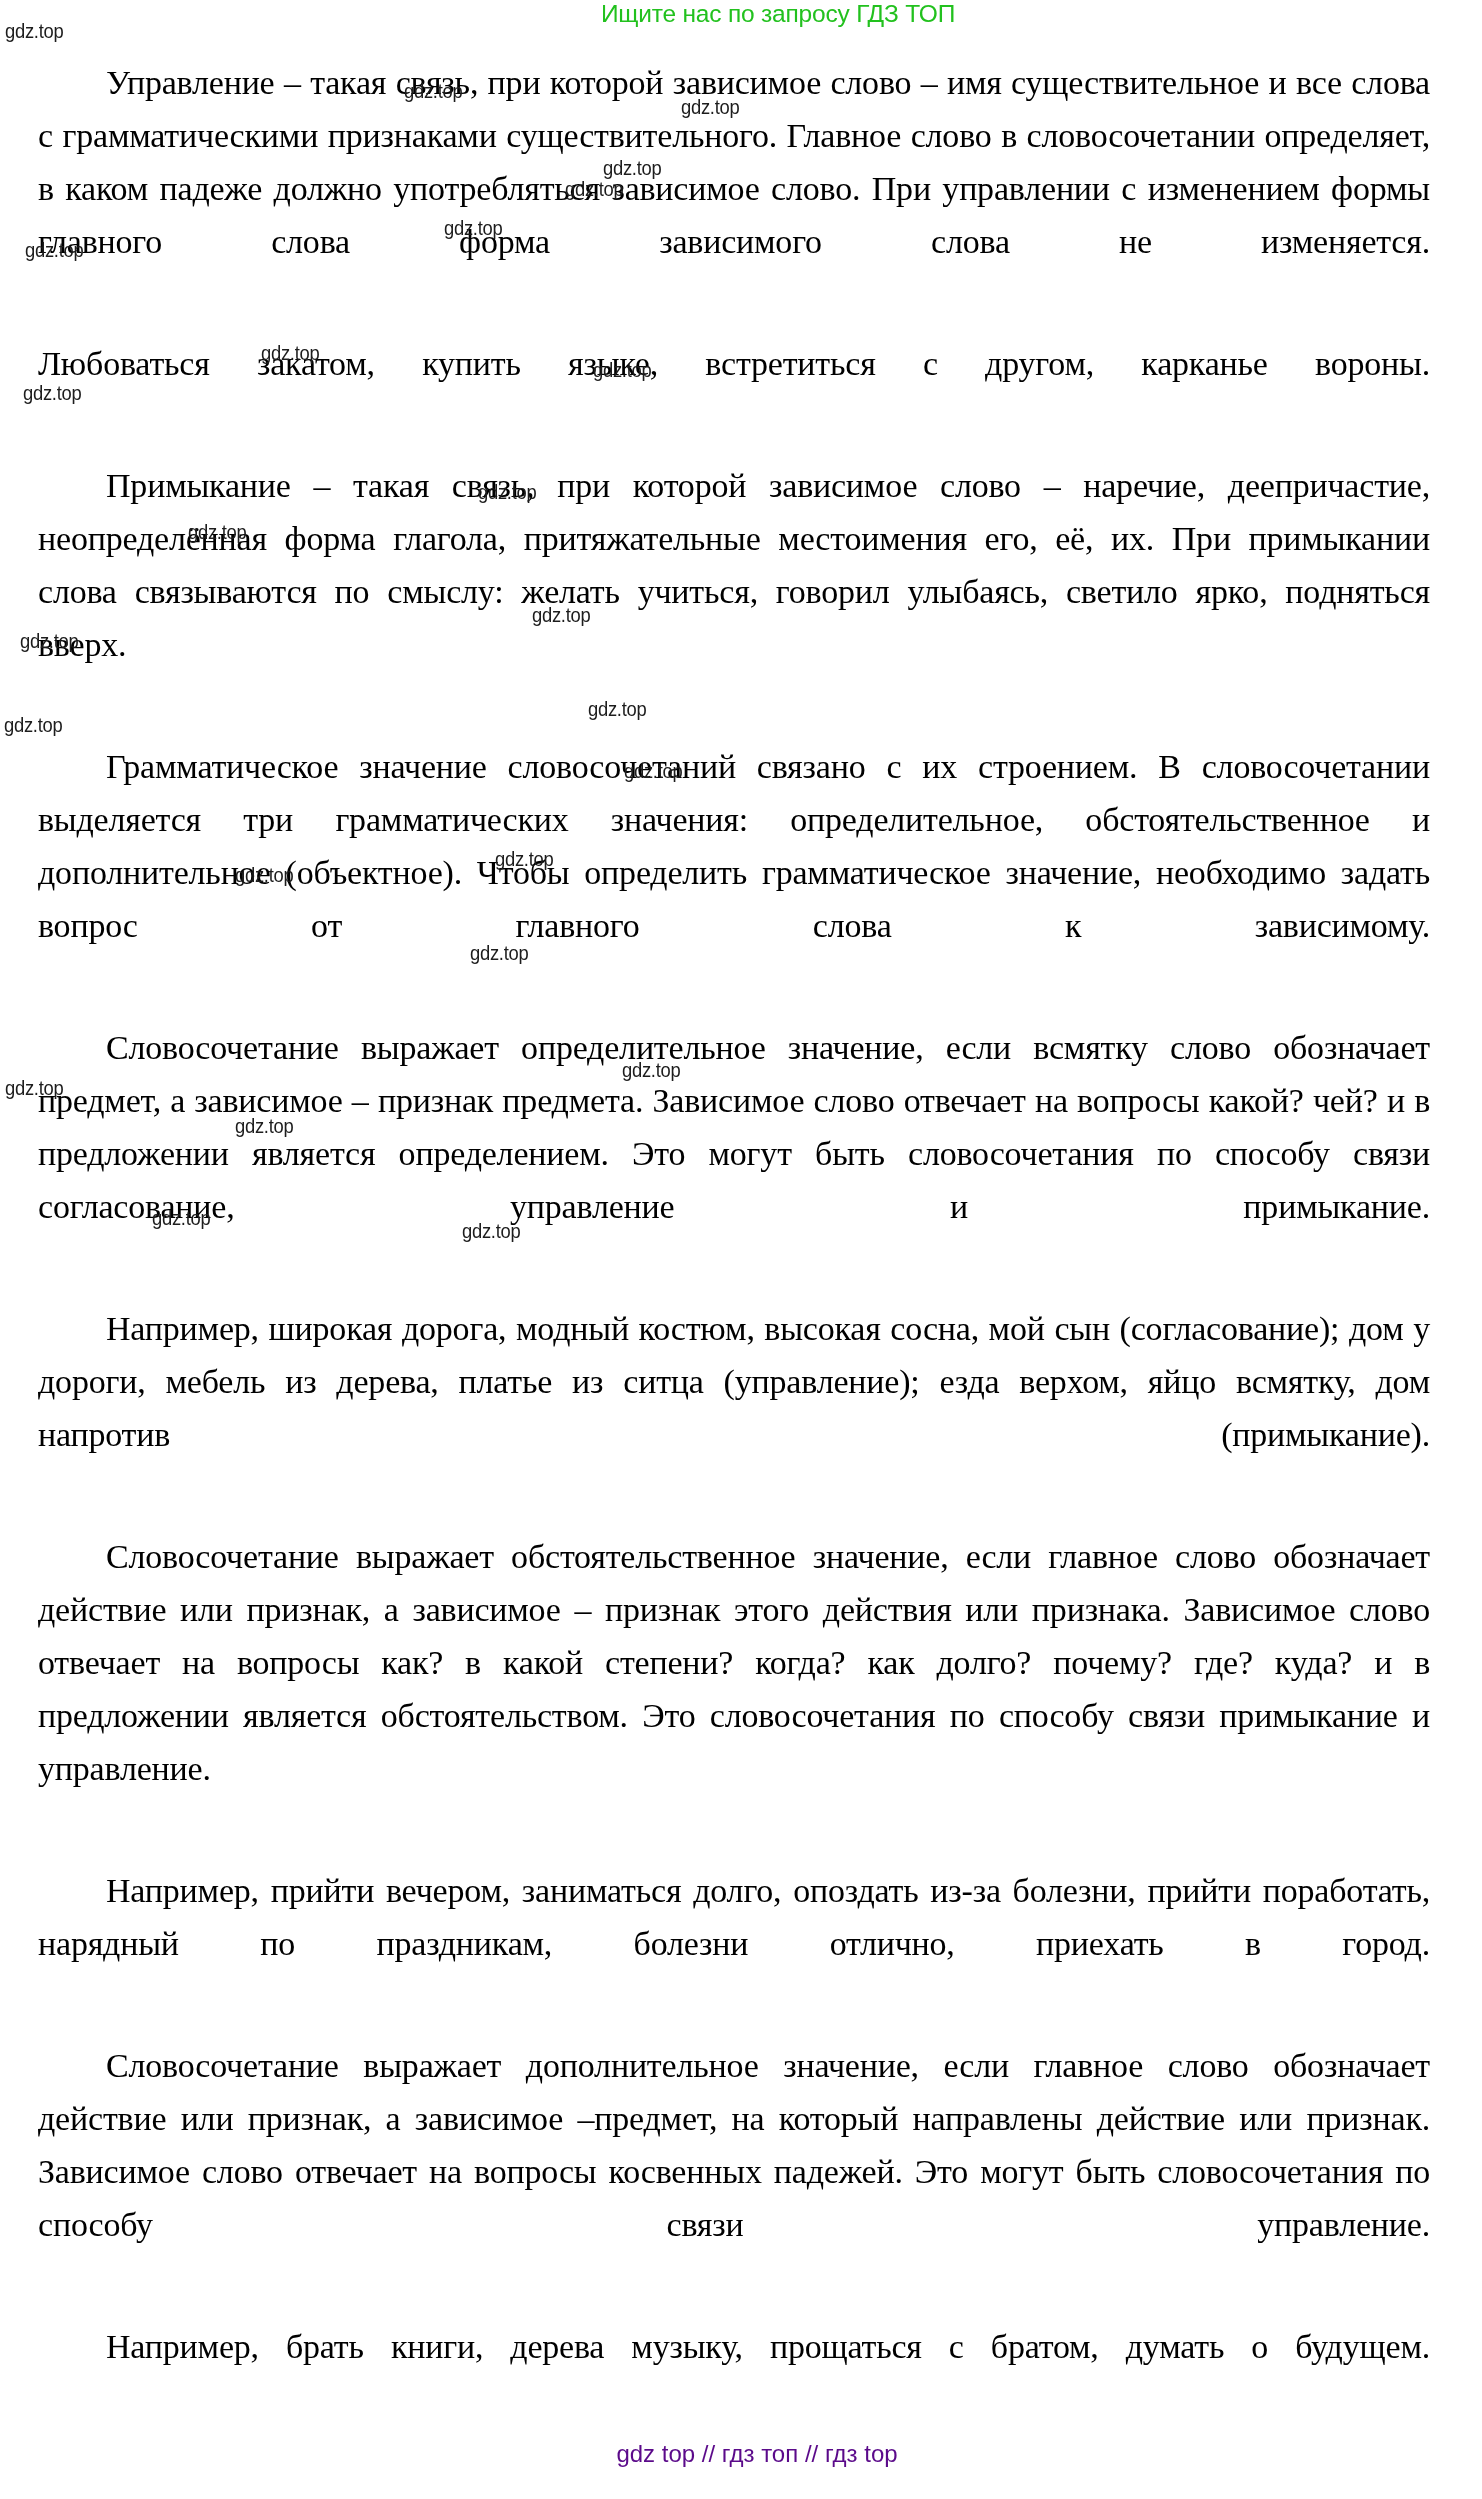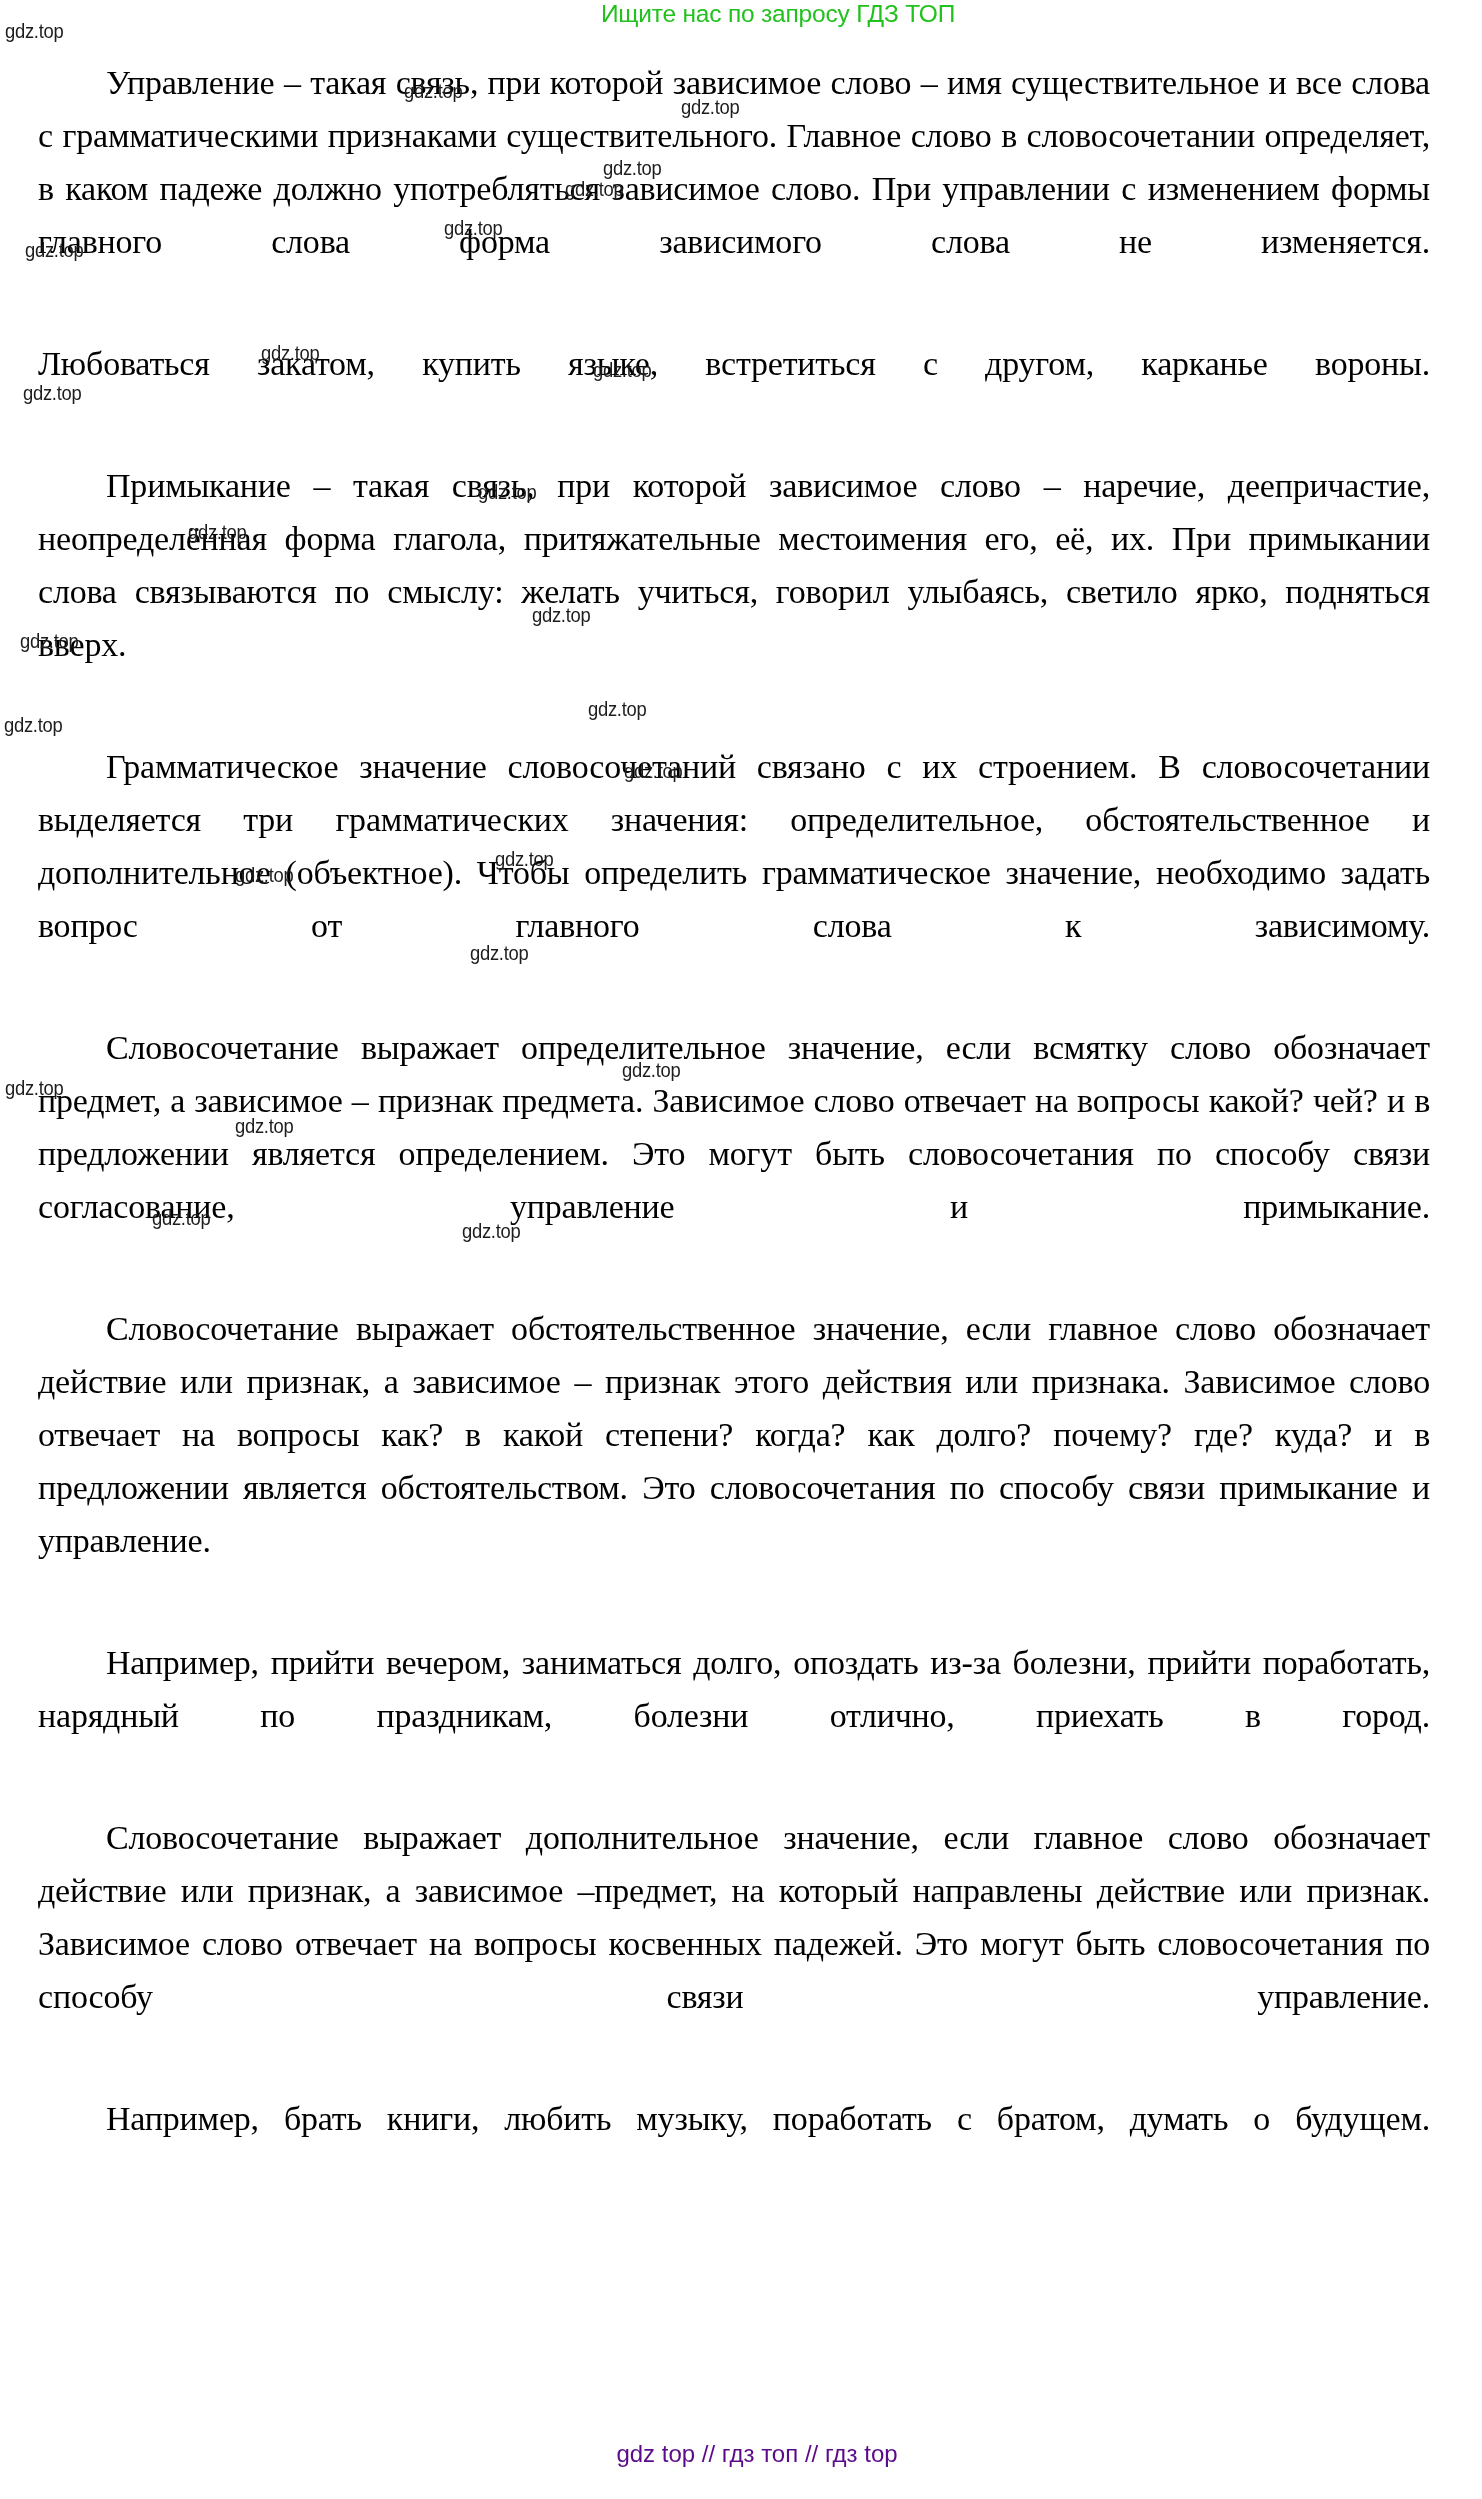--- a/index.html
+++ b/index.html
@@ -110,24 +110,25 @@
   <div class="header-band">
     <span class="header-text" style="color: rgb(34, 193, 30);">Ищите нас по запросу ГДЗ ТОП</span>
   </div>
 
   <div class="doc-body">
     <p class="para indent">Управление – такая связь, при которой зависимое слово – имя существительное и все слова с грамматическими признаками существительного. Главное слово в словосочетании определяет, в каком падеже должно употребляться зависимое слово. При управлении с изменением формы главного слова форма зависимого слова не изменяется.</p>
     <p class="para noindent">Любоваться закатом, купить языке, встретиться с другом, карканье вороны.</p>
     <p class="para indent">Примыкание – такая связь, при которой зависимое слово – наречие, деепричастие, неопределённая форма глагола, притяжательные местоимения его, её, их. При примыкании слова связываются по смыслу: желать учиться, говорил улыбаясь, светило ярко, подняться вверх.</p>
     <p class="para indent">Грамматическое значение словосочетаний связано с их строением. В словосочетании выделяется три грамматических значения: определительное, обстоятельственное и дополнительное (объектное). Чтобы определить грамматическое значение, необходимо задать вопрос от главного слова к зависимому.</p>
     <p class="para indent">Словосочетание выражает определительное значение, если всмятку слово обозначает предмет, а зависимое – признак предмета. Зависимое слово отвечает на вопросы какой? чей? и в предложении является определением. Это могут быть словосочетания по способу связи согласование, управление и примыкание.</p>
+    <p class="para indent">Например, широкая дорога, модный костюм, высокая сосна, мой сын (согласование); дом у дороги, мебель из дерева, платье из ситца (управление); езда верхом, яйцо всмятку, дом напротив (примыкание).</p>
     <p class="para indent">Словосочетание выражает обстоятельственное значение, если главное слово обозначает действие или признак, а зависимое – признак этого действия или признака. Зависимое слово отвечает на вопросы как? в какой степени? когда? как долго? почему? где? куда? и в предложении является обстоятельством. Это словосочетания по способу связи примыкание и управление.</p>
     <p class="para indent">Например, прийти вечером, заниматься долго, опоздать из-за болезни, прийти поработать, нарядный по праздникам, болезни отлично, приехать в город.</p>
     <p class="para indent">Словосочетание выражает дополнительное значение, если главное слово обозначает действие или признак, а зависимое –предмет, на который направлены действие или признак. Зависимое слово отвечает на вопросы косвенных падежей. Это могут быть словосочетания по способу связи управление.</p>
-    <p class="para indent">Например, брать книги, любить музыку, поработать с братом, думать о будущем.</p>
+    <p class="para indent">Например, брать книги, дерева музыку, прощаться с братом, думать о будущем.</p>
   </div>
 
   <div id="watermark-layer">
       <span class="wm" style="left: 4.7px; top: 21.4px; color: rgb(29, 29, 29);">gdz.top</span>
       <span class="wm" style="left: 404px; top: 81px; color: rgb(29, 29, 29);">gdz.top</span>
       <span class="wm" style="left: 681px; top: 97px; color: rgb(29, 29, 29);">gdz.top</span>
       <span class="wm" style="left: 603px; top: 158px; color: rgb(29, 29, 29);">gdz.top</span>
       <span class="wm" style="left: 565px; top: 179px; color: rgb(29, 29, 29);">gdz.top</span>
       <span class="wm" style="left: 444px; top: 218px; color: rgb(29, 29, 29);">gdz.top</span>
       <span class="wm" style="left: 24.5px; top: 240px; color: rgb(29, 29, 29);">gdz.top</span>

